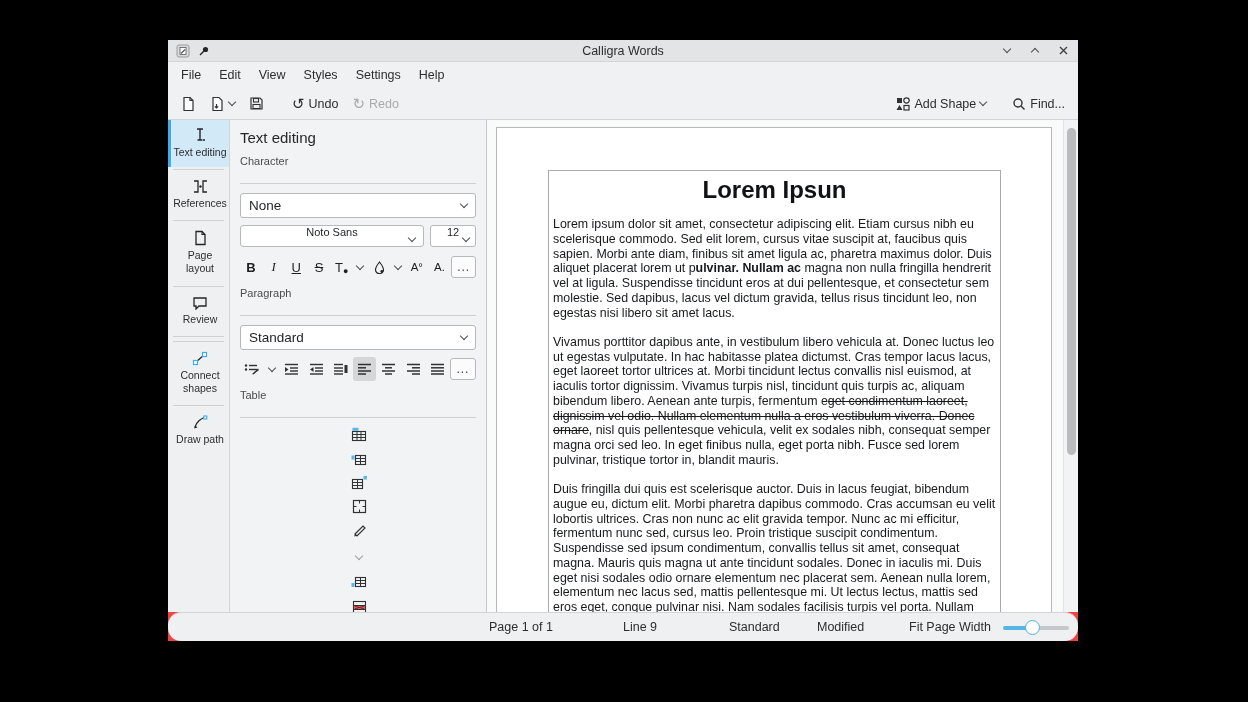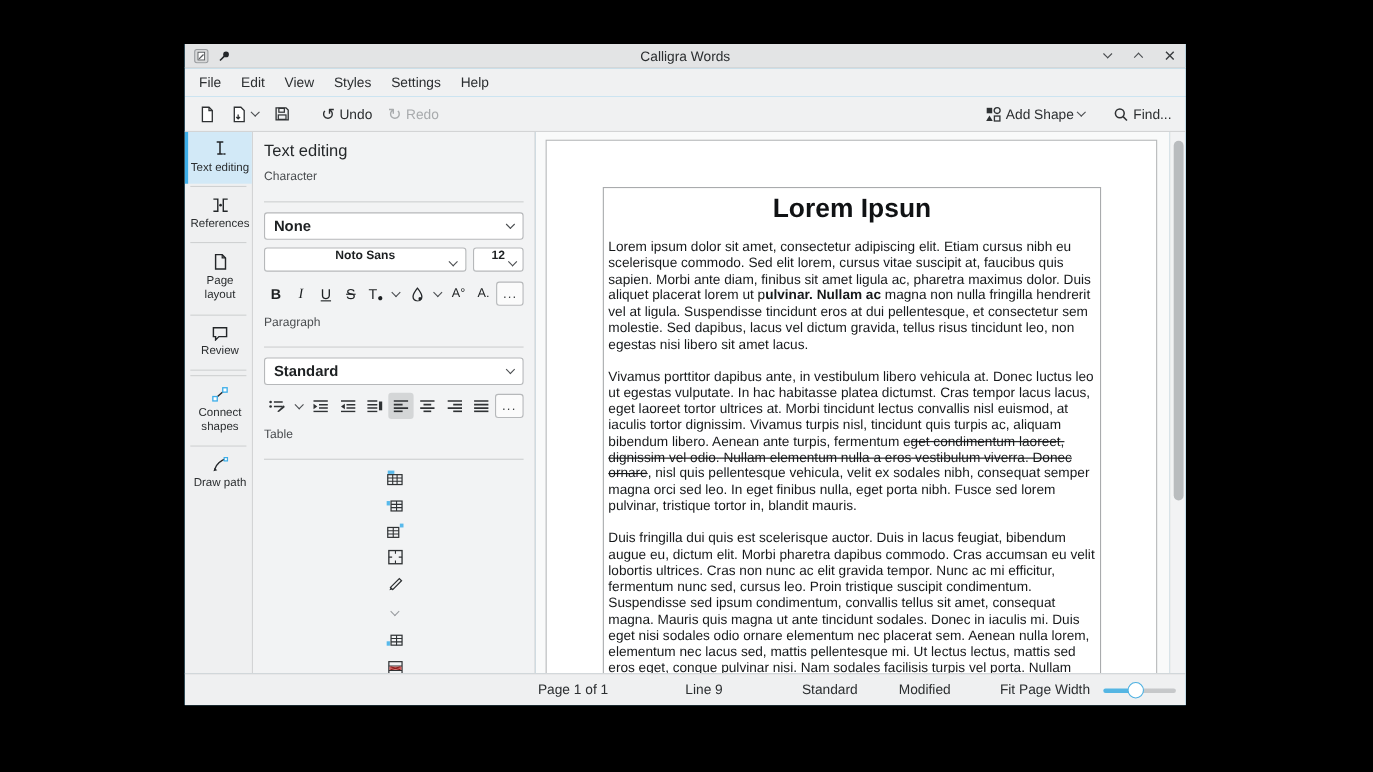--- a/index.html
+++ b/index.html
@@ -1,19 +1,19 @@
 <!DOCTYPE html>
 <html><head>
 <meta charset="utf-8">
 <style>
   * { margin:0; padding:0; box-sizing:border-box; }
   html,body { width:1248px; height:702px; background:#000; overflow:hidden;
     font-family:"Liberation Sans","DejaVu Sans",sans-serif; }
   .window { position:absolute; left:168px; top:40px; width:910px; height:601px;
-    background:#0ea5e9; display:flex; flex-direction:column; font-size:13px; color:#232629; }
+    background:#ef4444; display:flex; flex-direction:column; font-size:13px; color:#232629; }
 
   
   .titlebar { height:22px; background:#e3e4e5; border-bottom:1px solid #d3d4d5;
     display:flex; align-items:center; position:relative; padding:0 8px; flex:0 0 22px;}
   .titlebar .apptitle { position:absolute; left:0; right:0; text-align:center;
     font-size:12.5px; color:#2b2e30; }
   .tb-left { display:flex; align-items:center; gap:8px; z-index:2;}
   .tb-right { margin-left:auto; display:flex; align-items:center; gap:14px; z-index:2;}
   .winbtn { display:flex; align-items:center; justify-content:center; width:14px; height:14px; cursor:pointer;}
 
@@ -48,21 +48,21 @@
   .tab-div { border-top:1px solid #cfd1d2; margin:2px 5px; }
 
   
   .panel { width:257px; background:#f2f3f4; border-right:1px solid #c6c8ca; padding:9px 10px;
     overflow:hidden; }
   .panel-title { font-size:15px; color:#25282a; margin-bottom:9px; }
   .sec-label { font-size:11px; color:#4a4d50; border-bottom:1px solid #cdcfd0;
     padding-bottom:16px; margin-bottom:9px; }
   .combo { background:#fff; border:1px solid #b6b8ba; border-radius:3px; height:25px;
     display:flex; align-items:center; padding:0 8px; margin-bottom:7px; cursor:pointer;}
-  .combo .cval { font-size:13.5px; color:#1d2022;font-weight:bold; }
+  .combo .cval { font-size:13.5px; color:#1d2022; }
   .combo .chev { margin-left:auto; }
   .fontrow { display:flex; gap:6px; margin-bottom:8px;}
   .combo.small { height:22px; margin-bottom:0;flex-direction:column;}
   .combo.small .cval { font-size:11px; }
   .combo.flex1 { flex:1; }
   .combo.size { width:46px; padding:0 6px;}
   .btnrow { display:flex; align-items:center; gap:1px; margin-bottom:7px;}
   .fbtn { width:25px; height:24px; display:flex; align-items:center; justify-content:center;
     border-radius:3px; cursor:pointer; font-size:13px; color:#1d2022;}
   .fbtn.sel { background:#d4d6d7; }
@@ -91,21 +91,21 @@
   .run-b { font-weight:bold; }
   .run-st { text-decoration:line-through; }
 
   
   .vscroll { width:15px; background:#f2f3f4; border-left:1px solid #e2e3e4; position:relative;}
   .vthumb { position:absolute; left:3px; top:8px; width:9px; height:327px; border-radius:4.5px;
     background:#b9bcbe; cursor:pointer;}
 
   
   .statusbar { height:29px; flex:0 0 29px; background:#eff0f1; border-top:1px solid #d3d4d5;
-    position:relative; font-size:12.5px; color:#2b2e30;}
+    position:relative; font-size:12.5px; color:#2b2e30;border-radius:13px;}
   .st-item { position:absolute; top:7px; cursor:default;}
   .slider { position:absolute; top:13px; left:835px; width:66px; height:4px; border-radius:2px;
     background:linear-gradient(to right,#55b6e3 0 45%,#c6c8ca 45% 100%); cursor:pointer;}
   .shandle { position:absolute; left:22px; top:-6px; width:15px; height:15px; border-radius:50%;
     background:#fff; border:1.5px solid #4cb0e1; }
 
   svg { display:block; }
 </style>
 </head>
 <body>

